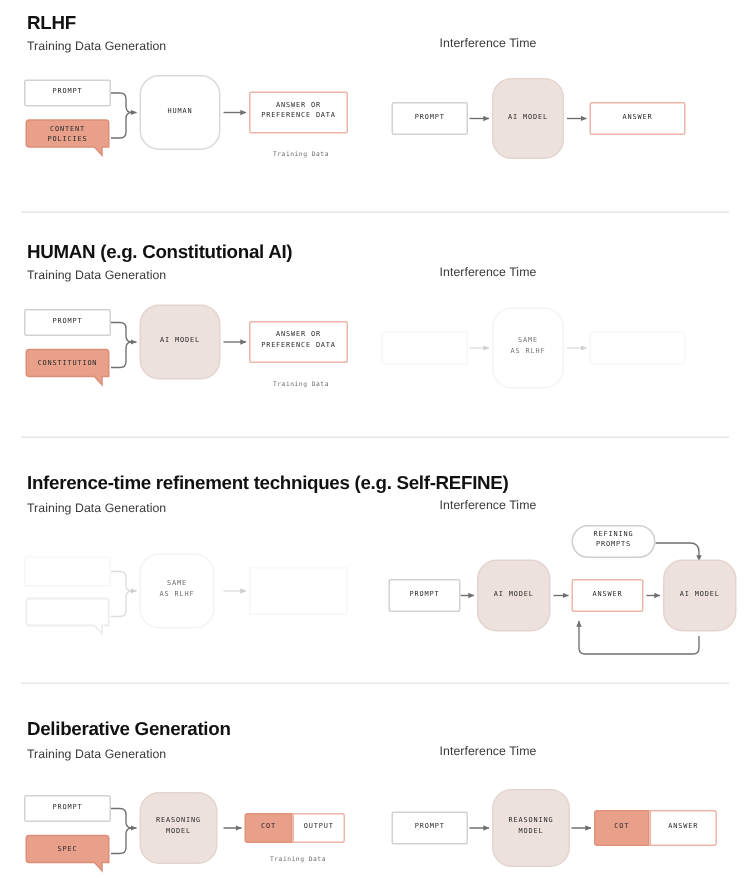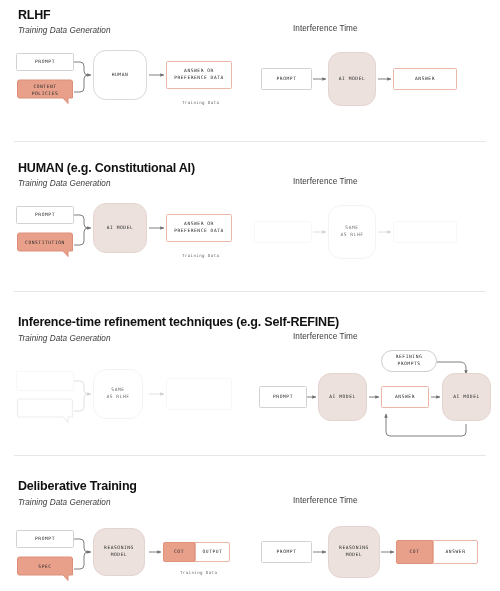--- a/index.html
+++ b/index.html
@@ -21,21 +21,21 @@
   .sec-title {
     position: absolute; left: 18px;
     font-size: 12.5px; font-weight: bold; letter-spacing: -0.2px;
     color: #111111; white-space: nowrap;
   }
   .col-label {
     position: absolute;
     font-size: 8.2px; font-weight: normal; color: #3a3a3a;
     letter-spacing: 0.05px; white-space: nowrap;
   }
-  .col-label.left { left: 18px; font-style: italic; }
+  .col-label.left { left: 18px; }
   .col-label.right { left: 261px; padding-left: 32px; }
 
   
   .node {
     position: absolute;
     display: flex; align-items: center; justify-content: center;
     text-align: center;
     font-family: "DejaVu Sans Mono", monospace;
     font-size: 4.6px; line-height: 1.45;
     letter-spacing: 0.55px;
@@ -238,21 +238,21 @@
     <div class="node model" style="left:318px; top:373px; width:49px; height:48px;">AI MODEL</div>
     <div class="node box-pink" style="left:381px; top:386px; width:48px; height:22px;">ANSWER</div>
     <div class="node model" style="left:442px; top:373px; width:49px; height:48px;">AI MODEL</div>
     <div class="node pill" style="left:381px; top:350px; width:56px; height:22px;">REFINING
 PROMPTS</div>
 
     <div class="divider" style="top:455px;"></div>
   </div>
 
   <div class="section">
-    <div class="sec-title" style="top:479px">Deliberative Training</div>
+    <div class="sec-title" style="top:479px">Deliberative Generation</div>
     <div class="col-label left" style="top:498px">Training Data Generation</div>
     <div class="col-label right" style="top:496px">Interference Time</div>
 
     <div class="node box-plain" style="left:16px; top:530px; width:58px; height:18px;">PROMPT</div>
 
     <div class="doc" style="left:16px; top:556px; width:58px; height:26px;">
       <svg viewBox="0 0 58 26" preserveAspectRatio="none">
         <path d="M1.5,3 Q1.5,1 3.5,1 H54.5 Q56.5,1 56.5,3 V19 H52 V24.5 L47,19 H3.5 Q1.5,19 1.5,17 Z" fill="#e8a08a" stroke="#dc8f78" stroke-width="1"></path>
       </svg>
       <div class="doc-text">SPEC</div>

